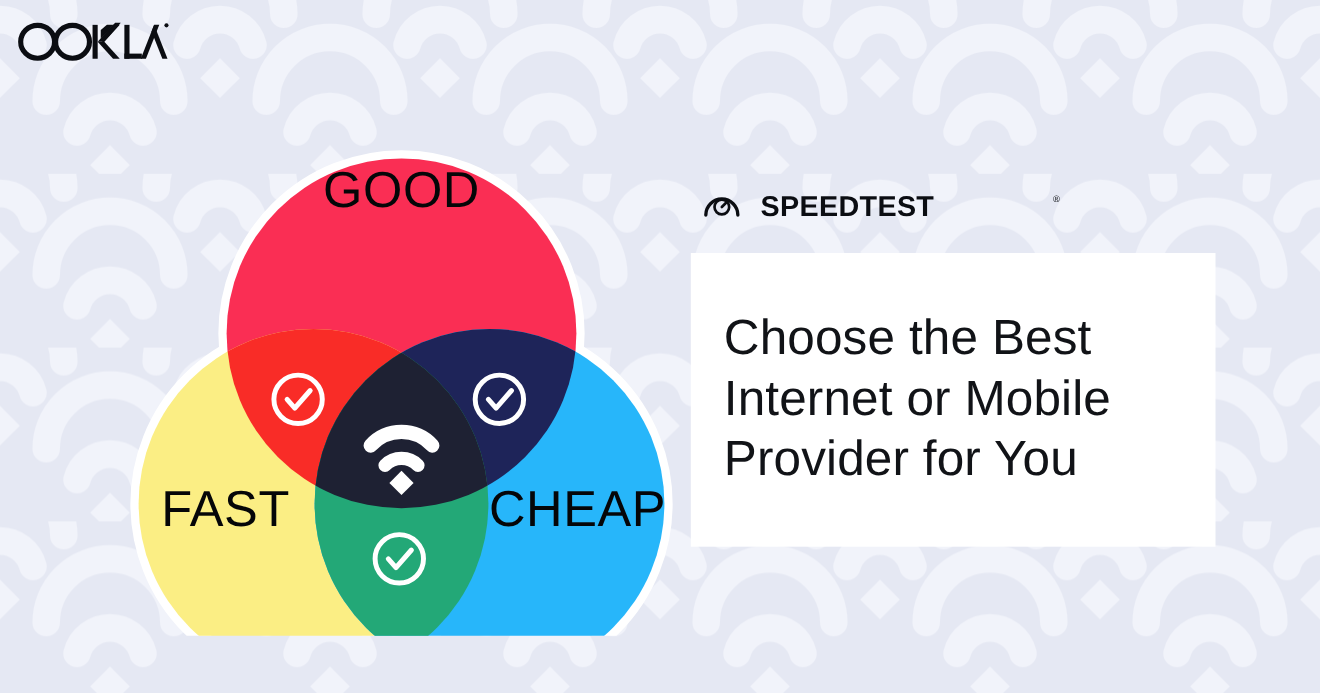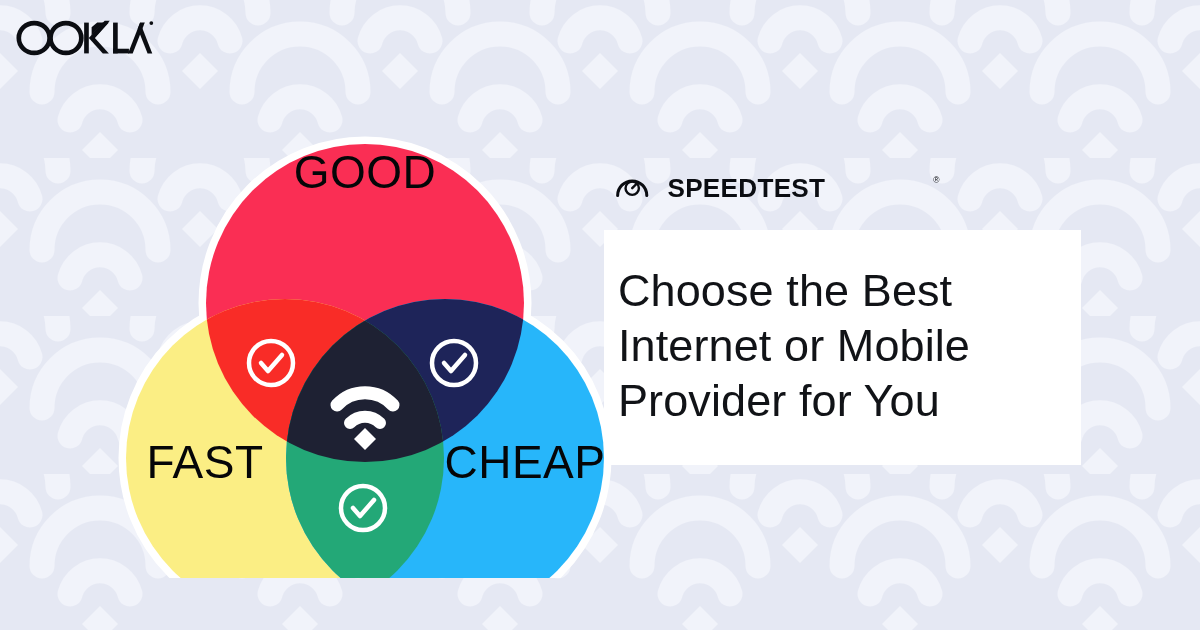--- a/index.html
+++ b/index.html
@@ -19,30 +19,30 @@
 
   .venn-label{
     font-family:"Liberation Sans",sans-serif;
     font-weight:400;
     fill:#050608;
     font-size:46px;
     letter-spacing:0.5px;
   }
 
   
-  #right-col{position:absolute;left:604px;top:170px;width:480px;}
+  #right-col{position:absolute;left:628px;top:170px;width:480px;}
   #speedtest-logo{display:block;height:34px;margin-left:10px;margin-bottom:26px;}
   #headline-card{
     background:#ffffff;
     width:477px;
     padding:34px 0 36px 14px;
     box-sizing:border-box;
   }
   #headline{
-    margin:0;
+    margin:16px;
     font-family:"Liberation Sans",sans-serif;
     font-weight:300;
     font-size:45px;
     line-height:1.22;
     color:#111317;
     letter-spacing:0.1px;
     white-space:pre-line;
   }
 </style>
 </head>

